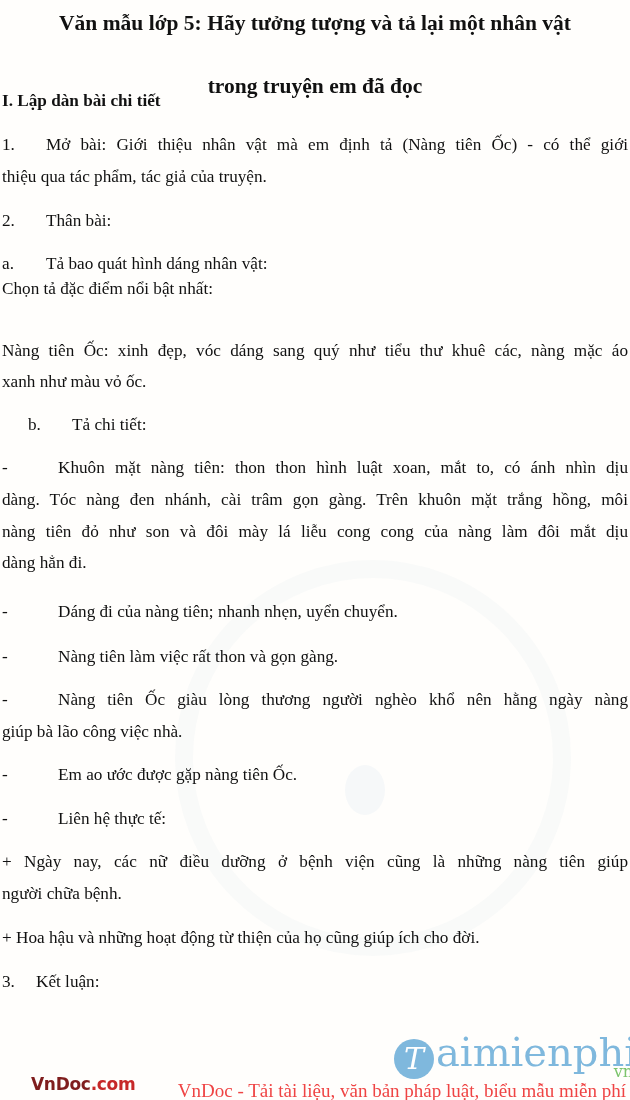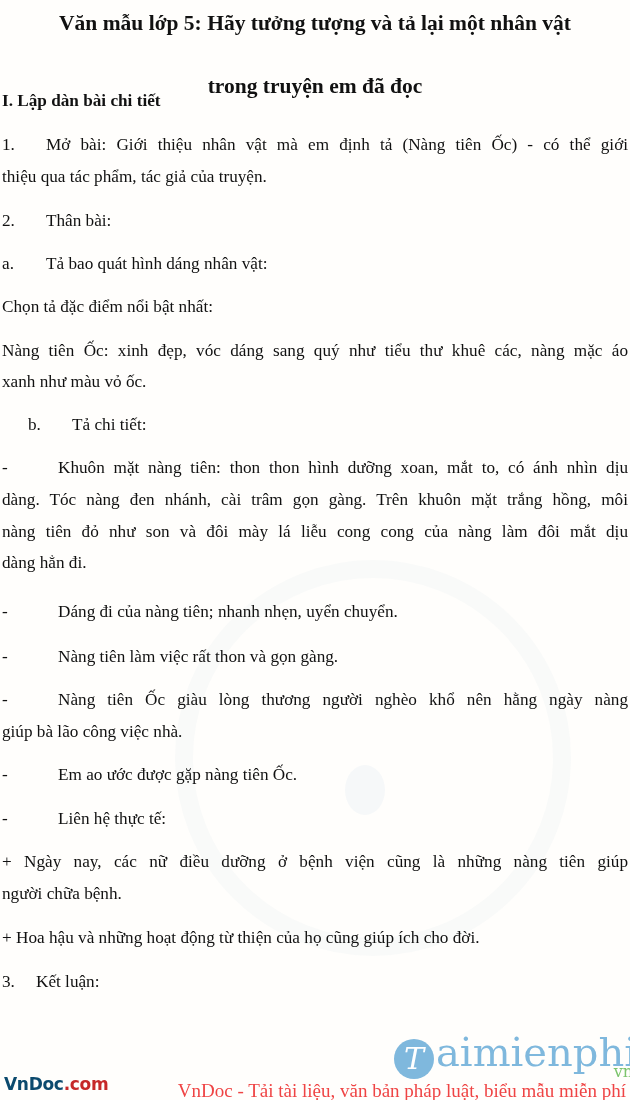--- a/index.html
+++ b/index.html
@@ -76,21 +76,21 @@
     }
     .footer-left {
       position: absolute;
       left: 4px;
       top: 1074px;
       font-family: "DejaVu Sans", sans-serif;
       font-weight: bold;
       font-size: 17px;
       letter-spacing: -0.3px;
     }
-    .footer-left .vn { color: #0c4a6e; }
+    .footer-left .vn { color: #7f1d1d; margin-left: 27px; }
     .footer-left .com { color: #c62828; }
     .footer-right {
       position: absolute;
       right: 4px;
       top: 1080px;
       font-family: "Liberation Serif", serif;
       font-weight: normal;
       font-size: 19px;
       color: #ef4444;
       white-space: nowrap;
@@ -147,31 +147,31 @@
   <div class="line" style="top:166px;">thiệu qua tác phẩm, tác giả của truyện.</div>
 
   <div class="line" style="top:210px;">
     <span class="num">2.</span><span>Thân bài:</span>
   </div>
 
   <div class="line" style="top:253px;">
     <span class="num">a.</span><span>Tả bao quát hình dáng nhân vật:</span>
   </div>
 
-  <div class="line" style="top:296px;">Chọn tả đặc điểm nổi bật nhất:</div>
+  <div class="line" style="top:278px;">Chọn tả đặc điểm nổi bật nhất:</div>
 
   <div class="line just" style="top:340px;">Nàng tiên Ốc: xinh đẹp, vóc dáng sang quý như tiểu thư khuê các, nàng mặc áo</div>
   <div class="line" style="top:371px;">xanh như màu vỏ ốc.</div>
 
   <div class="line" style="top:414px;margin-left:26px;">
     <span class="num">b.</span><span>Tả chi tiết:</span>
   </div>
 
   <div class="line just" style="top:457px;">
-    <span class="dash">-</span><span>Khuôn mặt nàng tiên: thon thon hình dưỡng xoan, mắt to, có ánh nhìn dịu</span>
+    <span class="dash">-</span><span>Khuôn mặt nàng tiên: thon thon hình luật xoan, mắt to, có ánh nhìn dịu</span>
   </div>
   <div class="line just" style="top:489px;">dàng. Tóc nàng đen nhánh, cài trâm gọn gàng. Trên khuôn mặt trắng hồng, môi</div>
   <div class="line just" style="top:521px;">nàng tiên đỏ như son và đôi mày lá liễu cong cong của nàng làm đôi mắt dịu</div>
   <div class="line" style="top:552px;">dàng hẳn đi.</div>
 
   <div class="line" style="top:601px;">
     <span class="dash">-</span><span>Dáng đi của nàng tiên; nhanh nhẹn, uyển chuyển.</span>
   </div>
 
   <div class="line" style="top:646px;">

